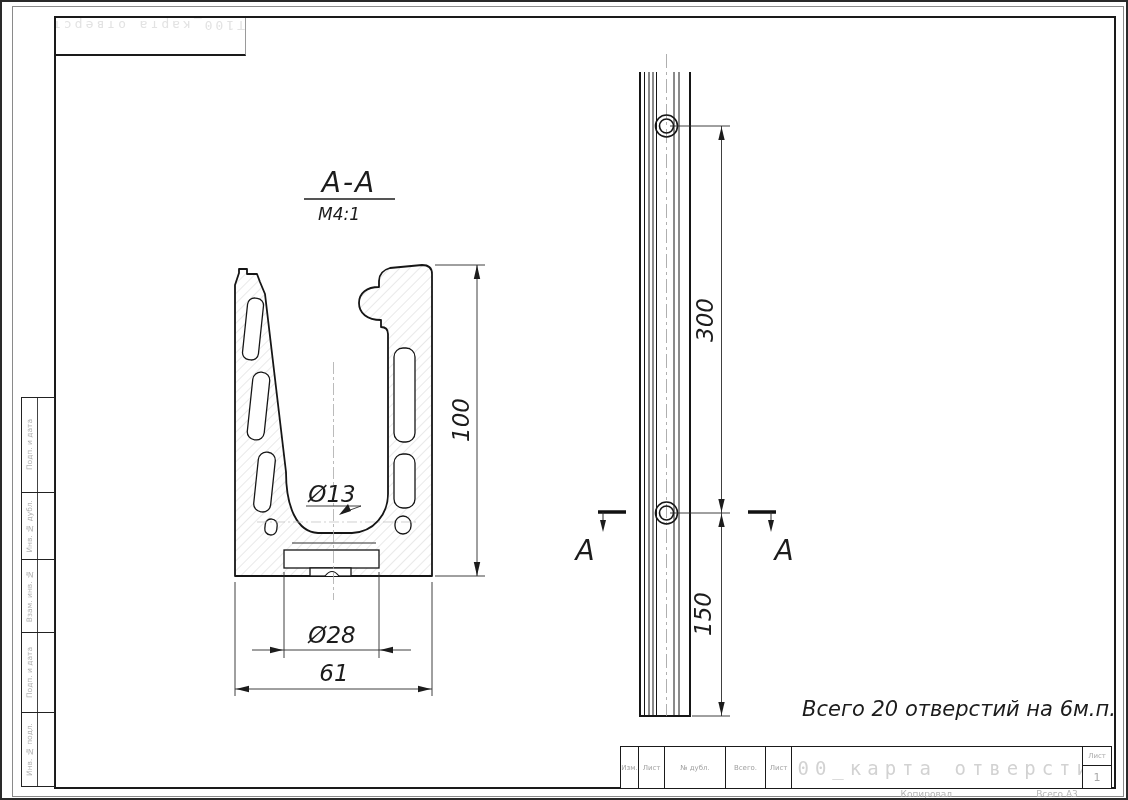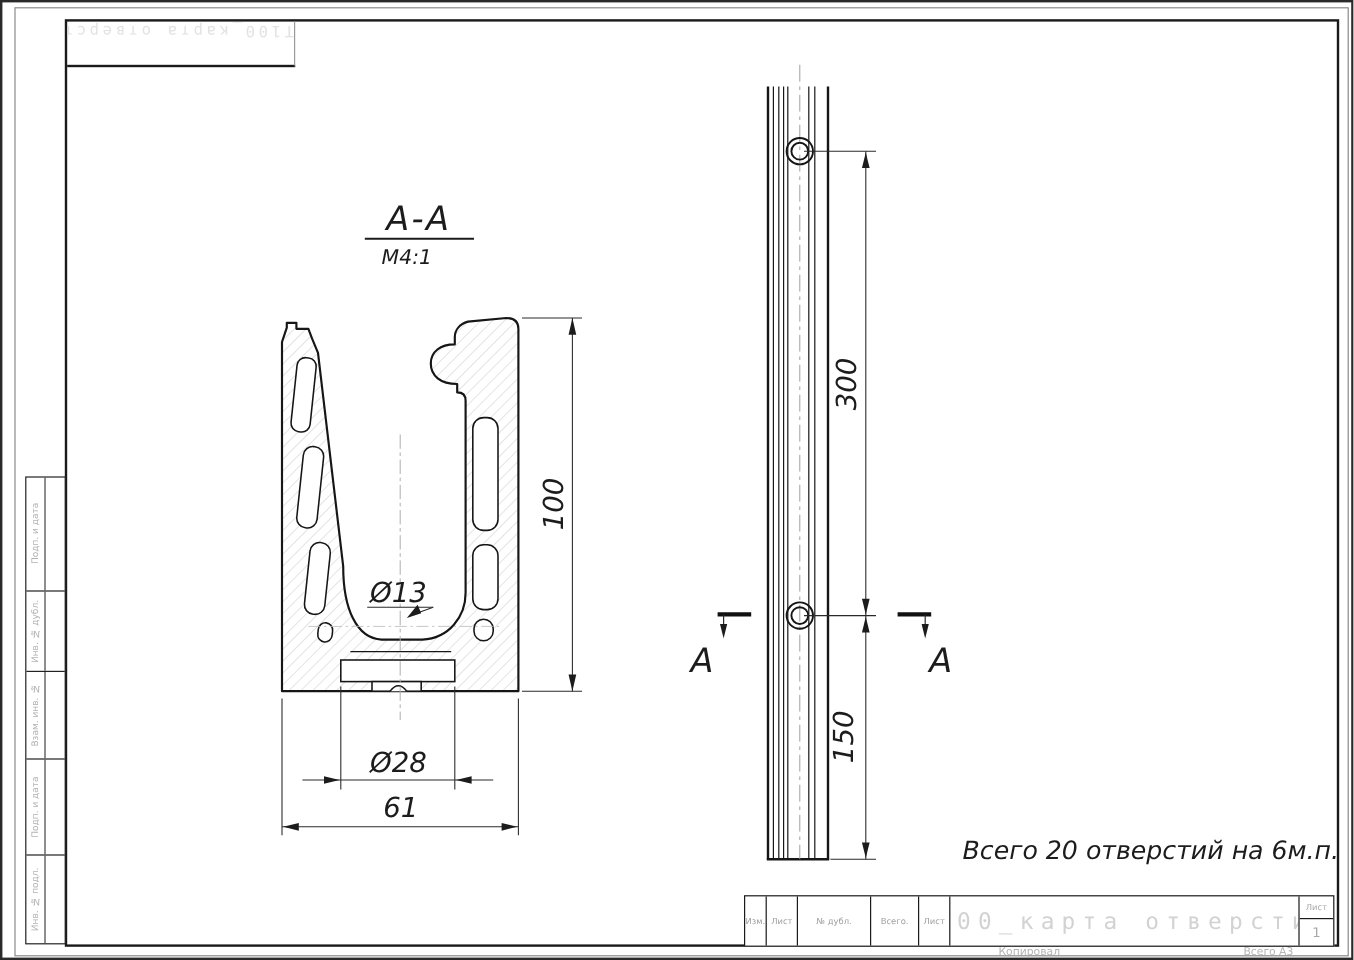--- a/index.html
+++ b/index.html
@@ -267,16 +267,16 @@
     </div>
     <div class="tb-title">
       <span>Т100_карта отверстий</span>
     </div>
     <div class="tb-list">
       <div class="l1">Лист</div>
       <div class="l2">1</div>
     </div>
   </div>
 
-  <div class="under-frame" style="left:830px;width:120px;text-align:left">Копировал</div>
+  <div class="under-frame" style="left:830px;width:120px;text-align:right">Копировал</div>
   <div class="under-frame" style="left:1000px;width:110px;text-align:center">Всего А3</div>
 
 </div>
 
 </body></html>

